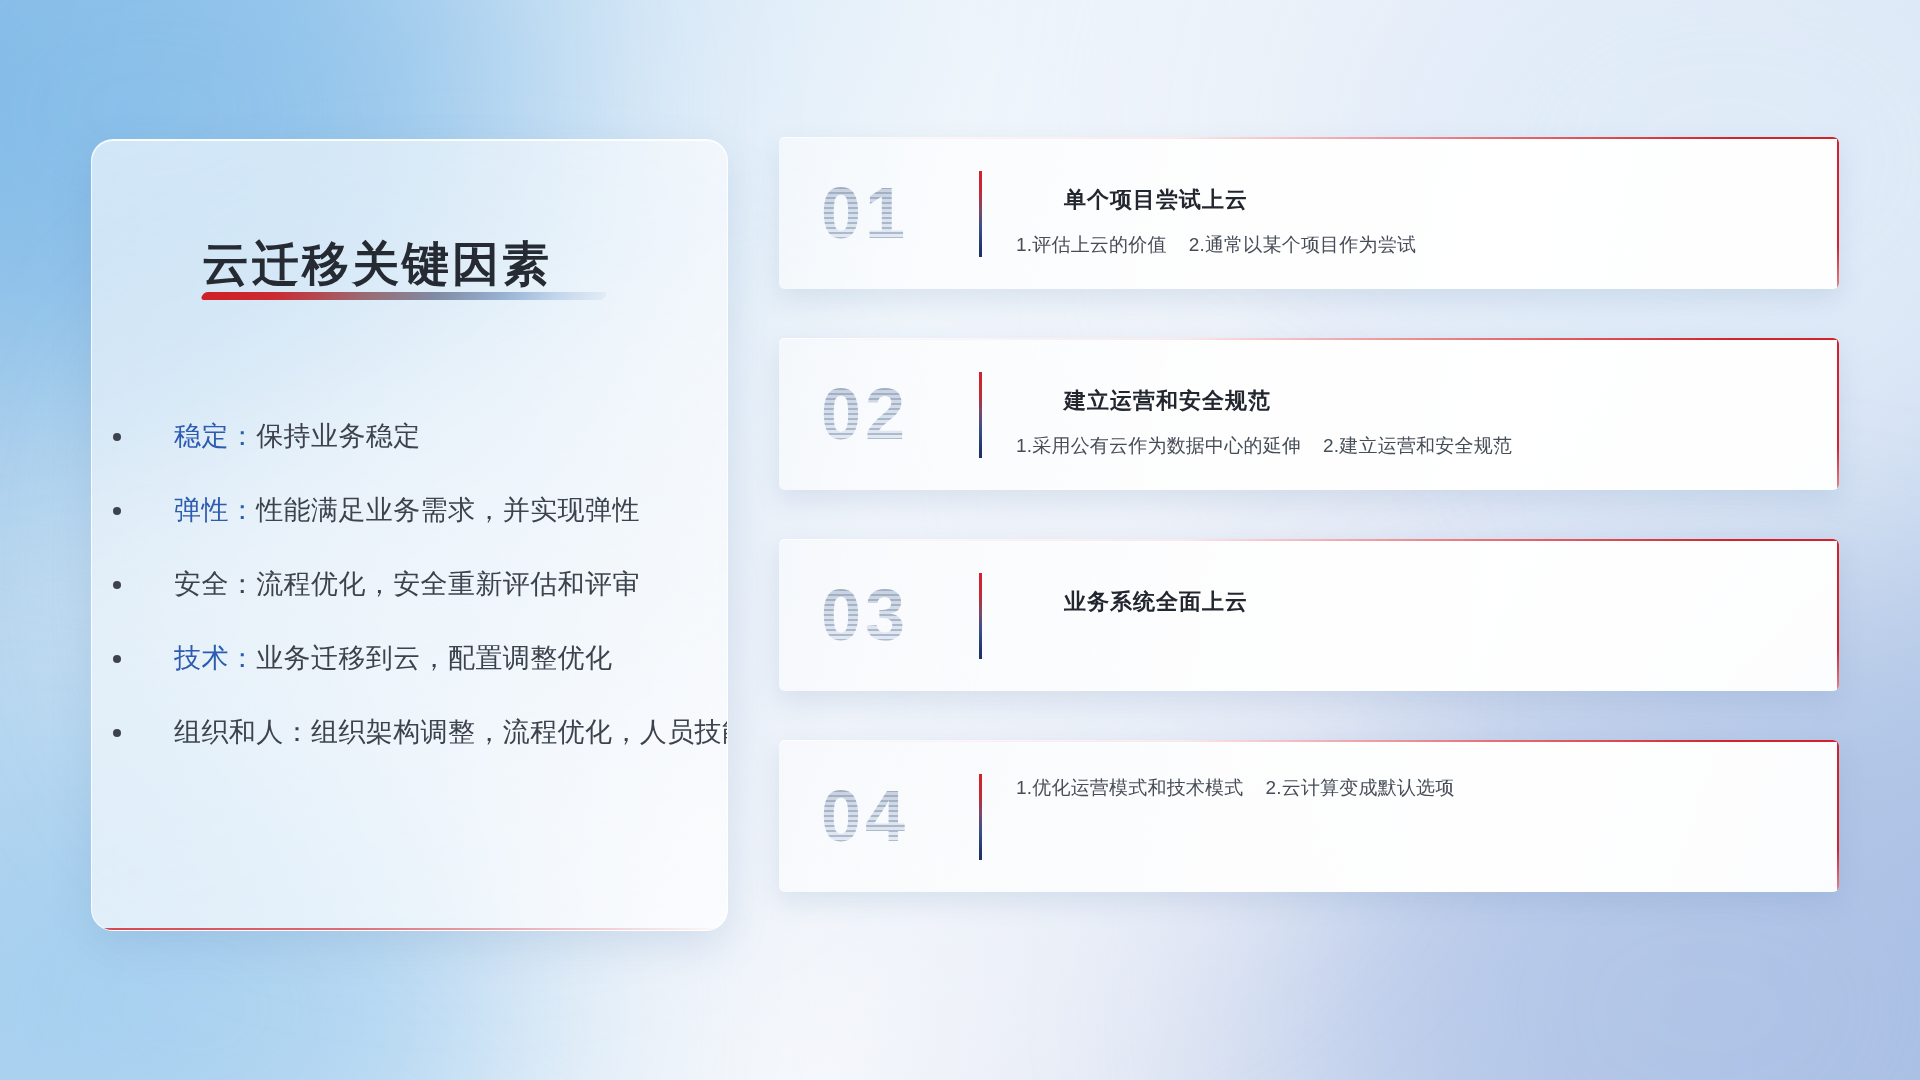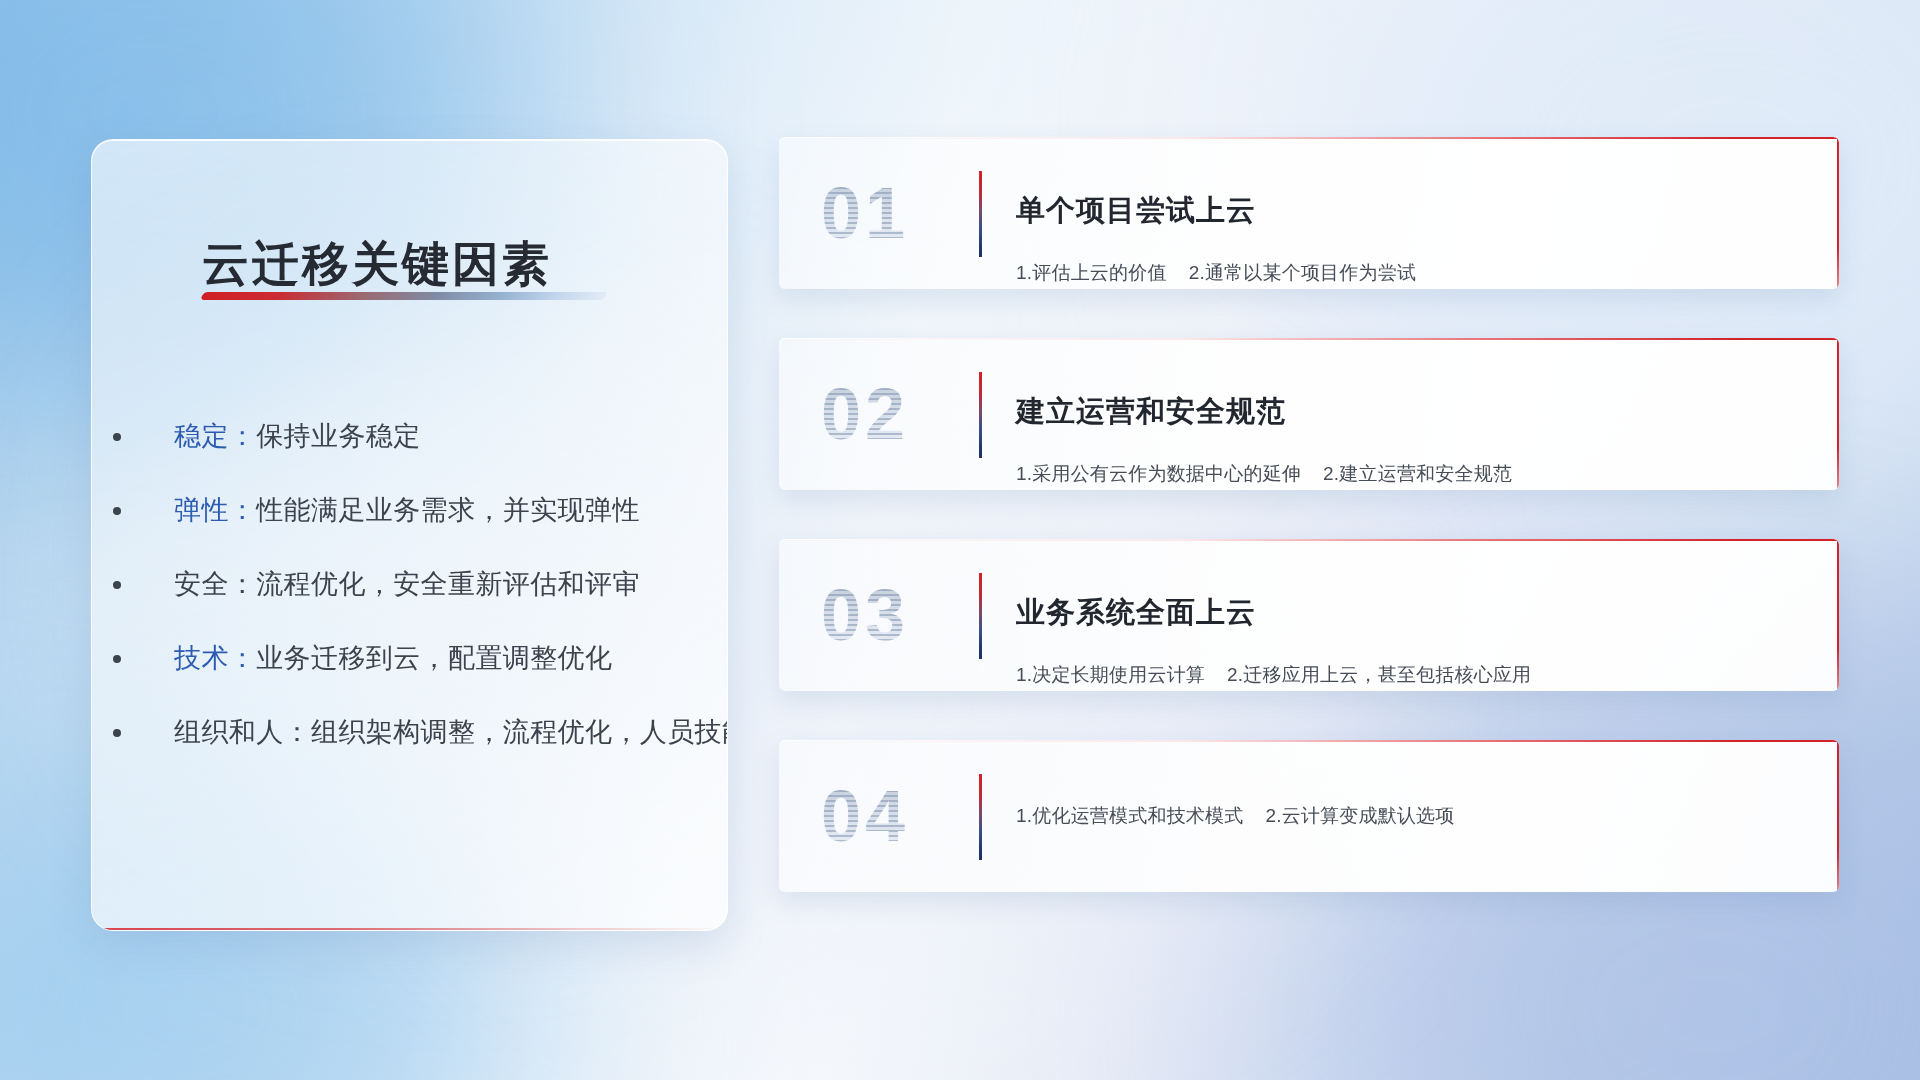--- a/index.html
+++ b/index.html
@@ -248,29 +248,30 @@
       #23376f 88%,
       #1d2f63 100%);
   }
   .card-body {
     position: absolute;
     left: 237px;
     top: 31px;
     right: 26px;
   }
   .card-title {
-    font-size: 29px;
+    font-size: 22px;
     font-weight: 700;
     color: #22262e;
     letter-spacing: 1px;
     line-height: 1.25;
     white-space: nowrap;
+    margin-left: 48px;
   }
   .card-desc {
-    margin-top: 32px;
+    margin-top: 4px;
     font-size: 19px;
     color: #474d57;
     letter-spacing: 0.2px;
     white-space: nowrap;
   }
   .card-desc .gap {
     display: inline-block;
     width: 22px;
   }
 </style>
@@ -316,21 +317,20 @@
         <div class="card-body">
           <h2 class="card-title">建立运营和安全规范</h2>
           <p class="card-desc"><span>1.采用公有云作为数据中心的延伸</span><span class="gap"></span><span>2.建立运营和安全规范</span></p>
         </div>
       </article>
       <article class="card">
         <div class="card-num">03</div>
         <div class="card-bar"></div>
         <div class="card-body">
           <h2 class="card-title">业务系统全面上云</h2>
-          <p class="card-desc"><span>1.决定长期使用云计算</span><span class="gap"></span><span>2.迁移应用上云，甚至包括核心应用</span></p>
         </div>
       </article>
       <article class="card">
         <div class="card-num">04</div>
         <div class="card-bar"></div>
         <div class="card-body">
           <p class="card-desc"><span>1.优化运营模式和技术模式</span><span class="gap"></span><span>2.云计算变成默认选项</span></p>
         </div>
       </article>
     </section>

